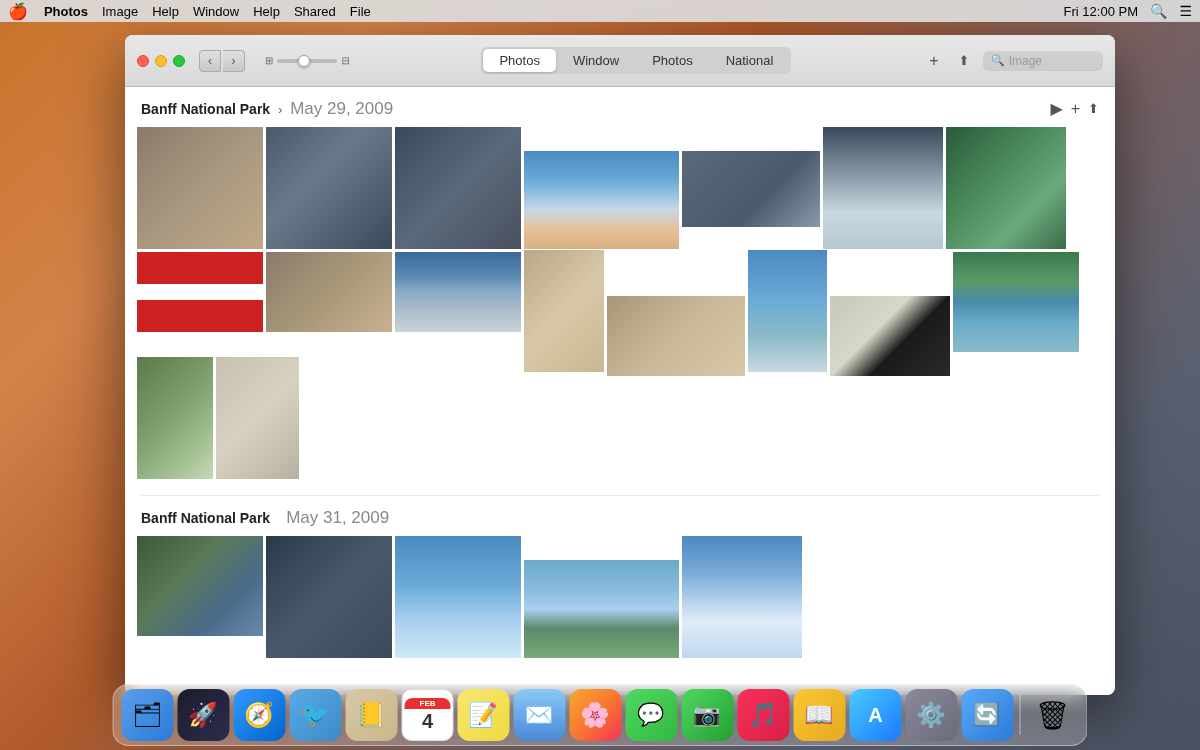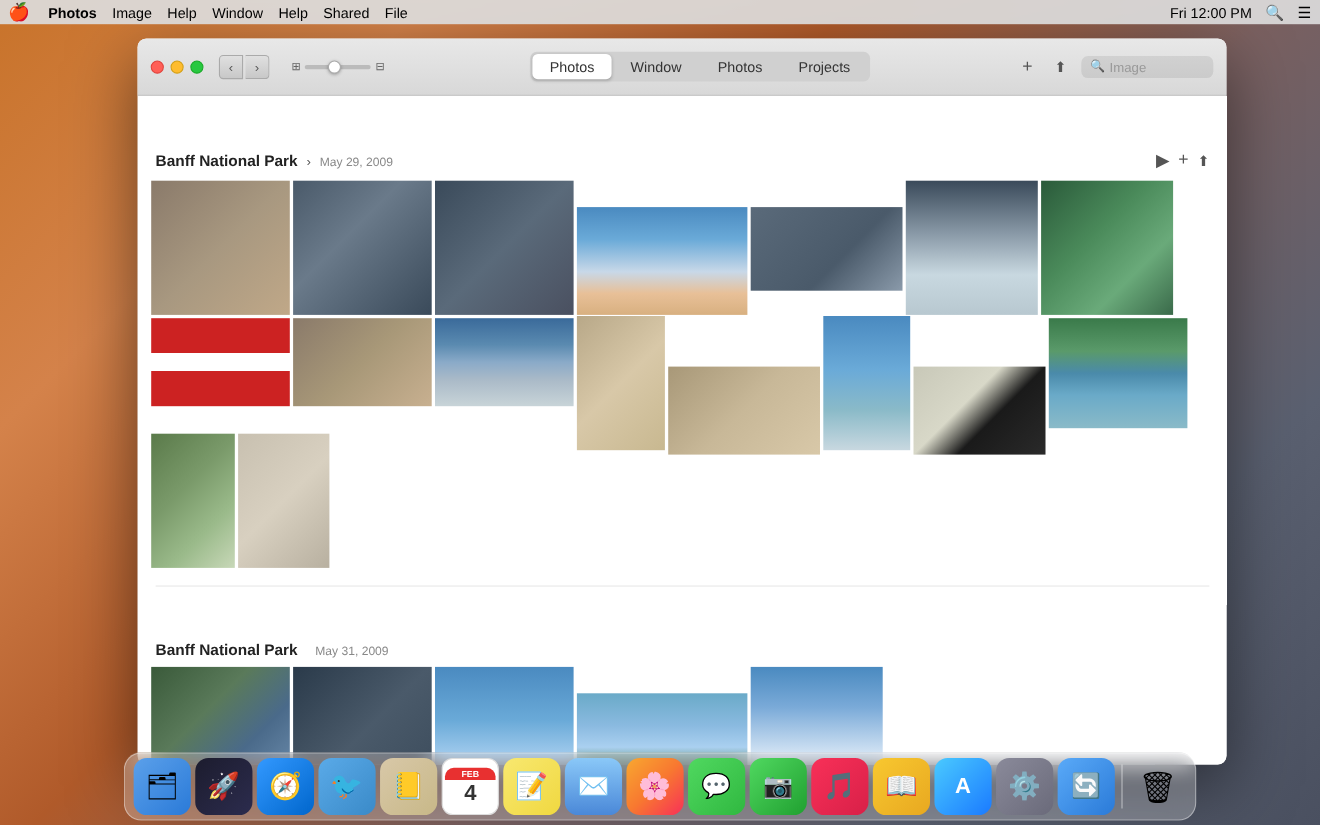--- a/index.html
+++ b/index.html
@@ -194,38 +194,37 @@
     .content::-webkit-scrollbar { width: 8px; }
     .content::-webkit-scrollbar-track { background: #f5f5f5; }
     .content::-webkit-scrollbar-thumb { background: #ccc; border-radius: 4px; }
 
     
     .section-header {
       display: flex;
       align-items: baseline;
       padding: 12px 16px 8px;
       justify-content: space-between;
-      margin-top: 37px;
     }
     .section-title-group {
       display: flex;
       align-items: baseline;
       gap: 8px;
     }
     .section-title {
       font-size: 14px;
       font-weight: 600;
       color: #222;
     }
     .section-title-arrow {
       font-size: 12px;
       color: #555;
     }
     .section-date {
-      font-size: 11px;
+      font-size: 17px;
       color: #888;
     }
     .section-actions {
       display: flex;
       gap: 8px;
       align-items: center;
     }
     .section-action-btn {
       font-size: 16px;
       color: #555;
@@ -392,21 +391,21 @@
       <div class="size-slider-track">
         <div class="size-slider-thumb"></div>
       </div>
       <span class="slider-icon">⊟</span>
     </div>
 
     <div class="tab-group">
       <div class="tab active">Photos</div>
       <div class="tab">Window</div>
       <div class="tab">Photos</div>
-      <div class="tab">Projects</div>
+      <div class="tab">National</div>
     </div>
 
     <div class="titlebar-actions">
       <button class="action-btn">+</button>
       <button class="action-btn" style="font-size:13px;">⬆</button>
       <div class="search-box">
         <span class="search-box-icon">🔍</span>
         <span class="search-box-text">Image</span>
       </div>
     </div>

